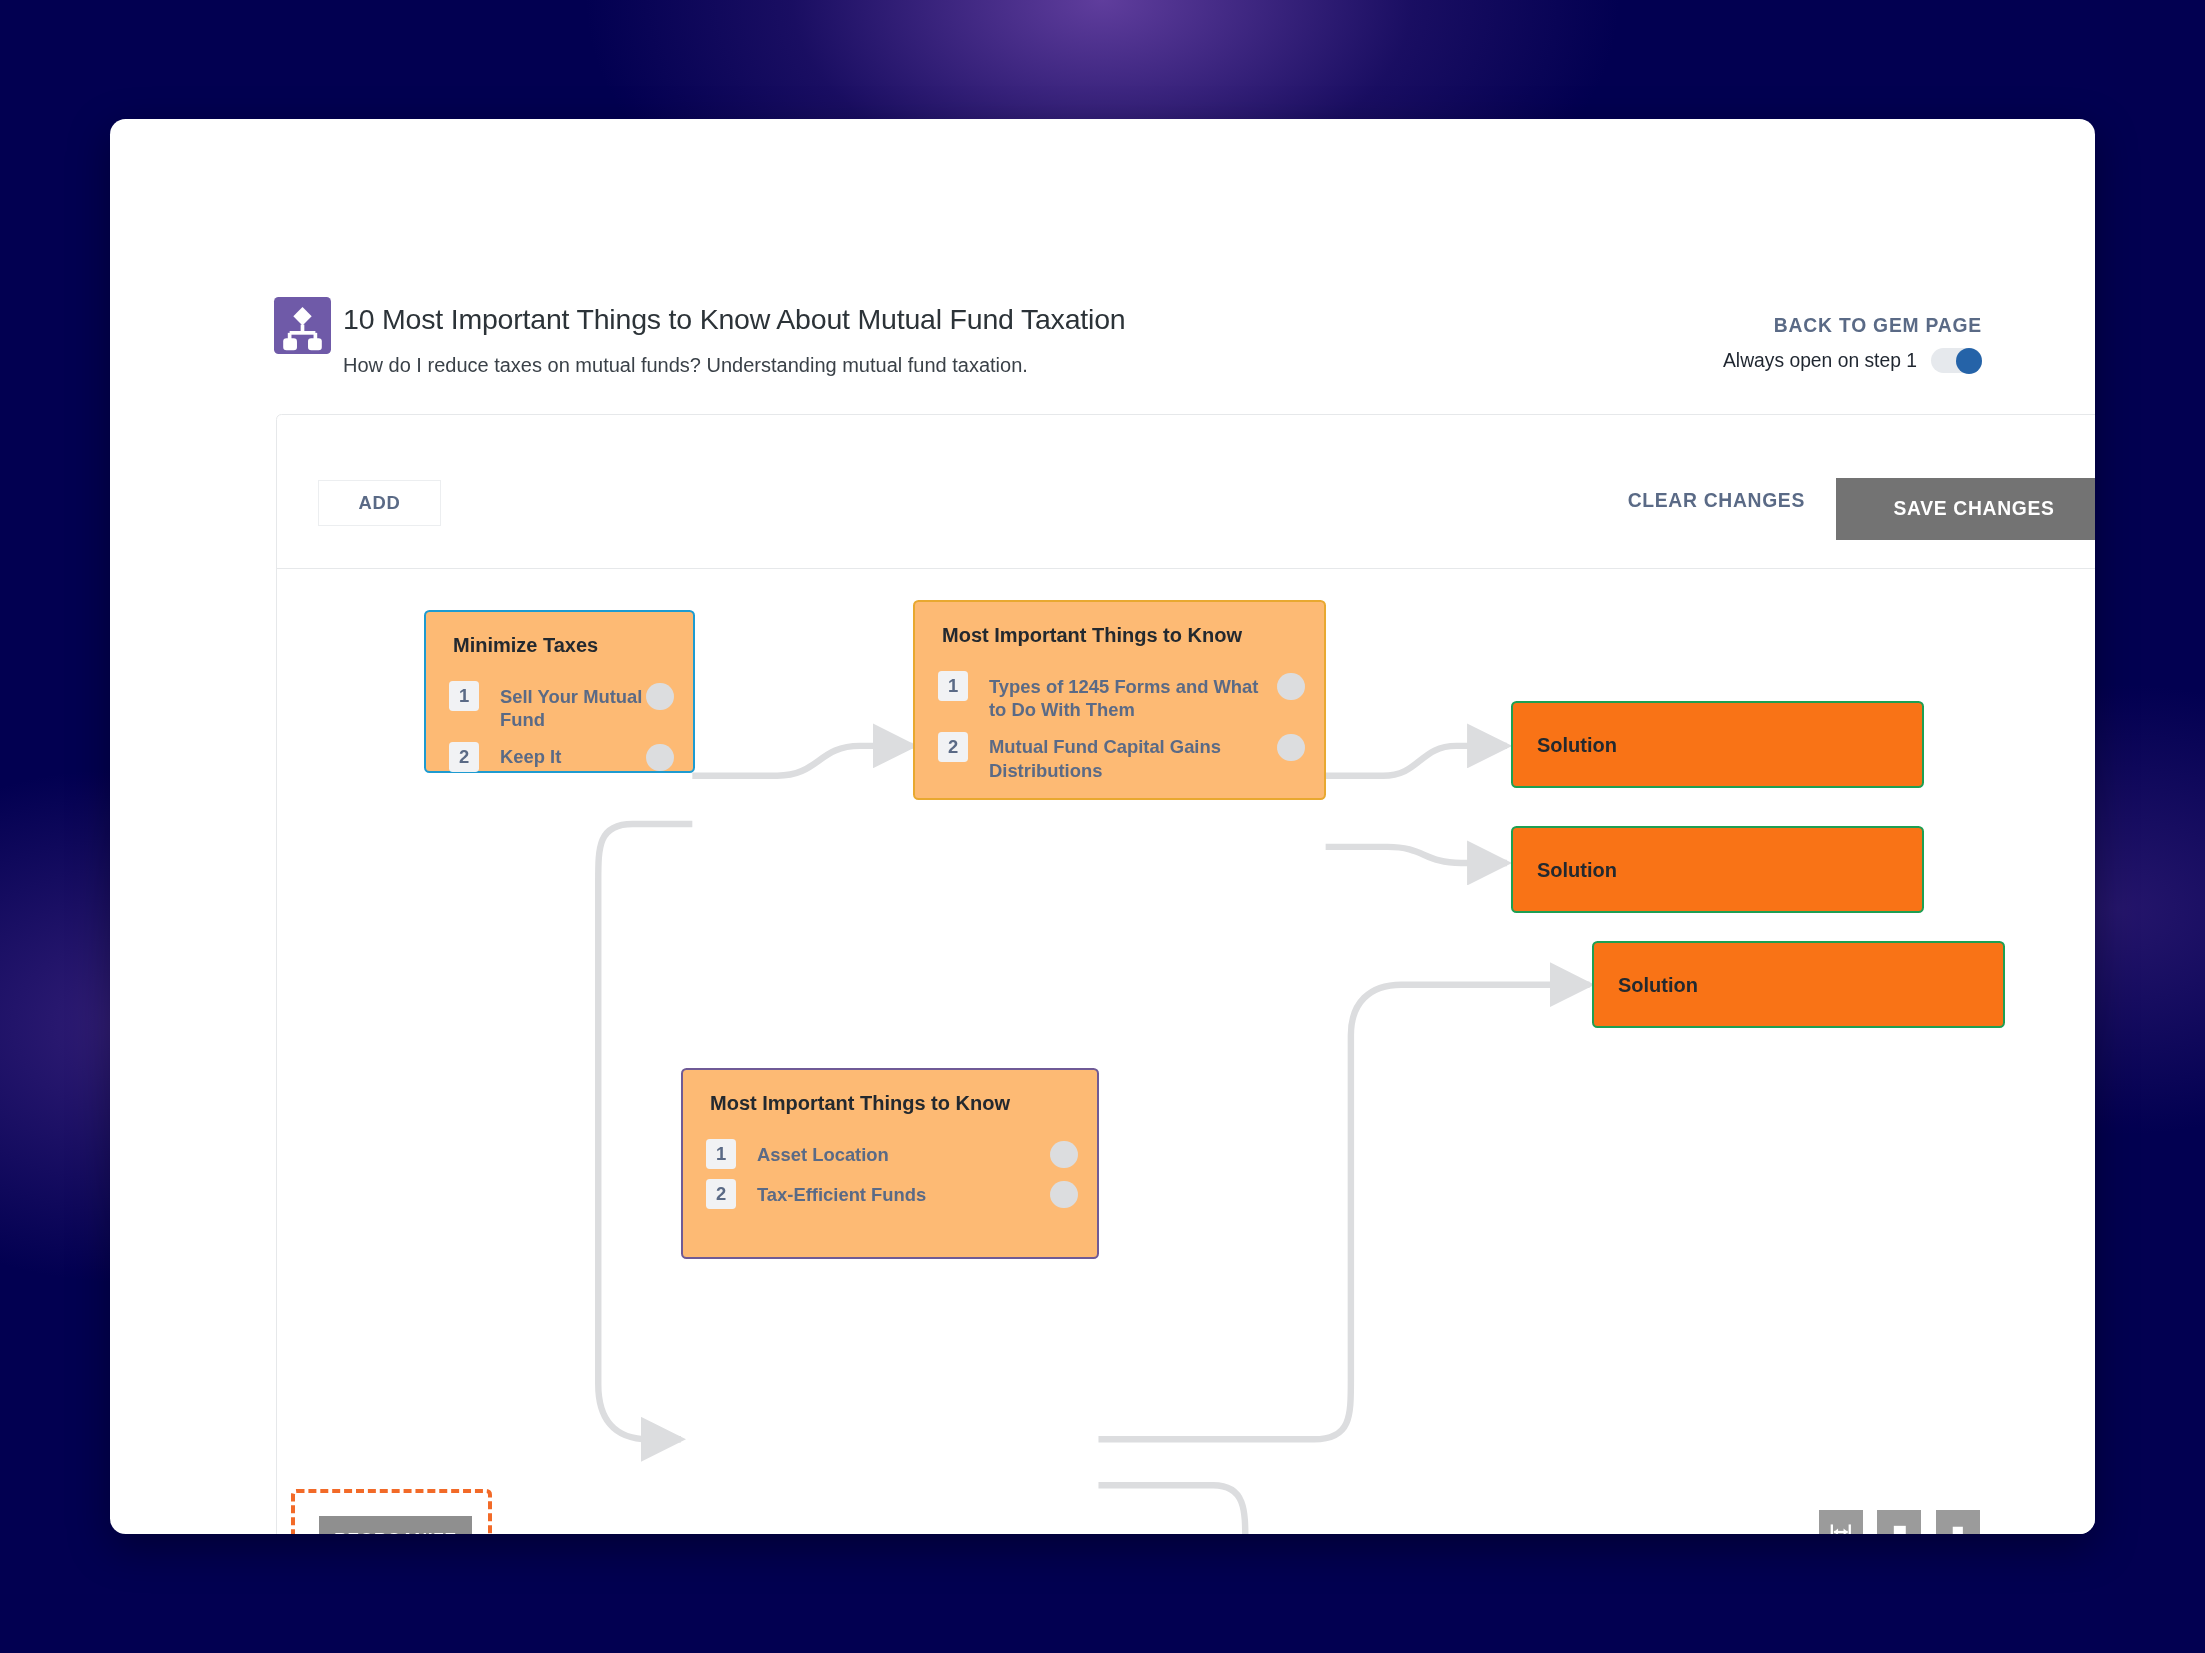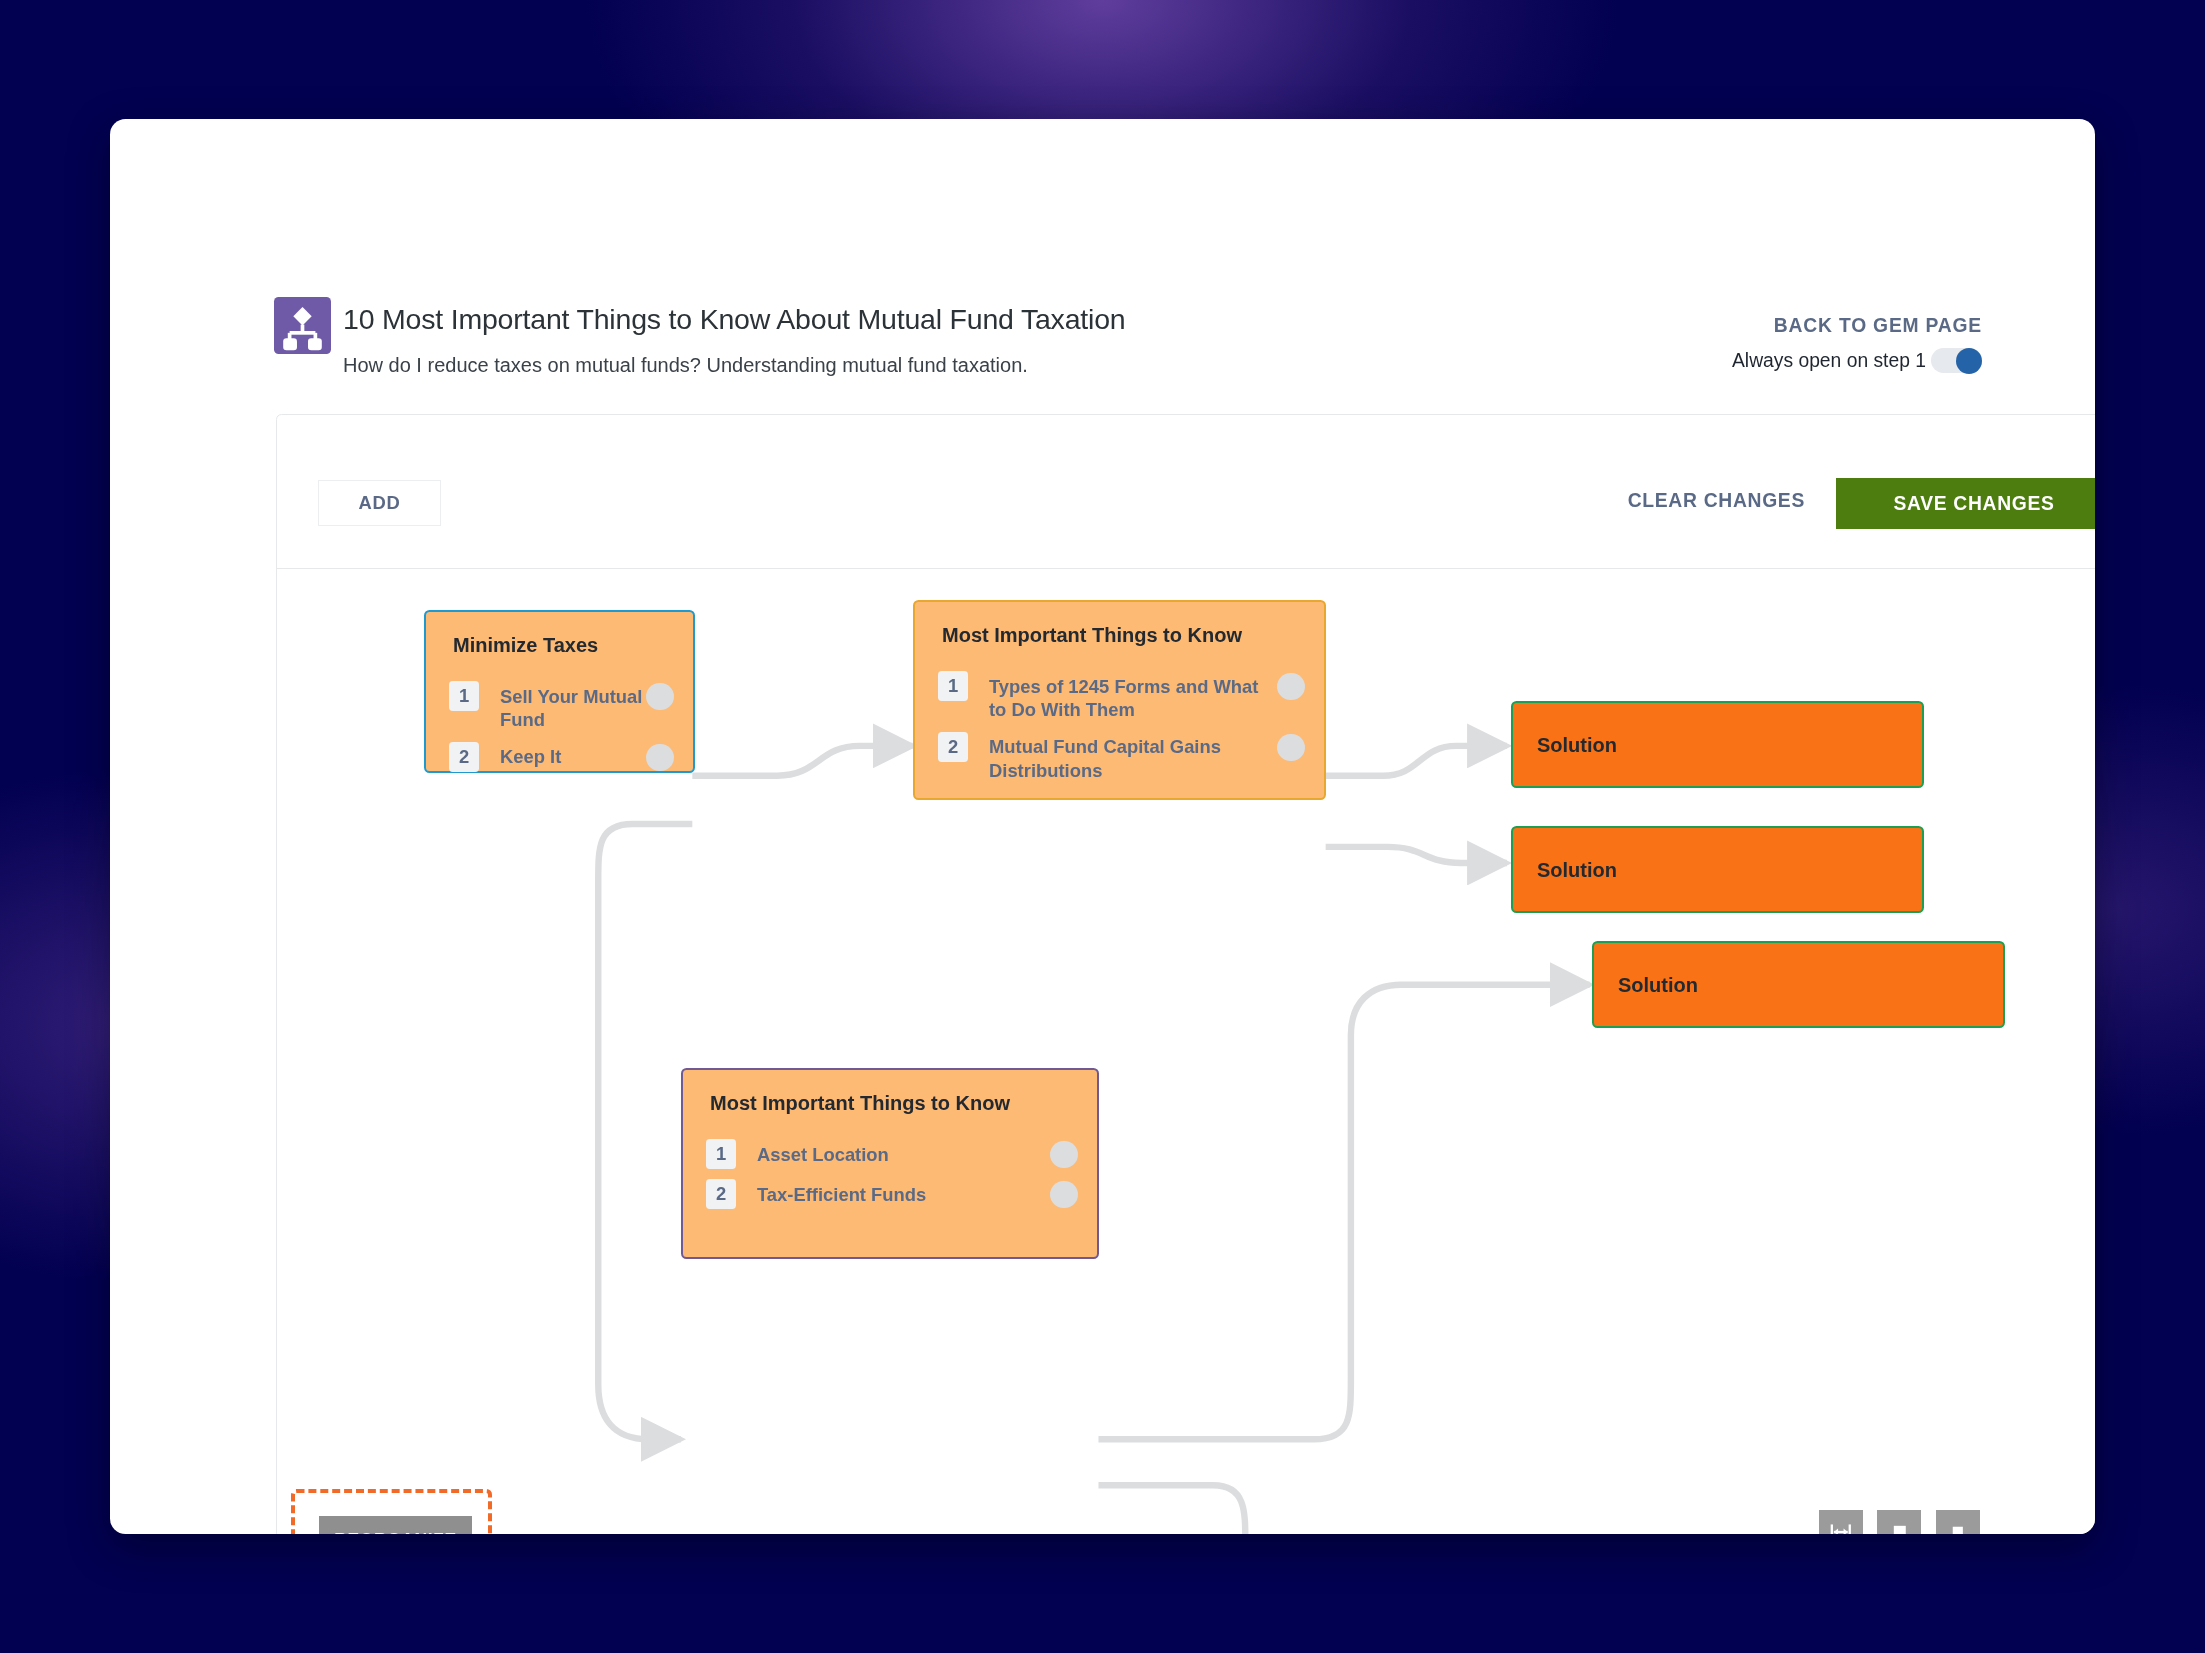--- a/index.html
+++ b/index.html
@@ -46,21 +46,21 @@
     font-size: 20px; font-weight: 400; color: #3a4148;
     white-space: nowrap;
   }
   .back-link {
     position: absolute; right: 113px; top: 176px;
     font-size: 19.3px; font-weight: 700; letter-spacing: 0.8px;
     color: #5a6a86; white-space: nowrap; cursor: pointer; margin-top: 20px;
   }
   .toggle-row {
     position: absolute; right: 113px; top: 229px;
-    display: flex; align-items: center; gap: 5px;
+    display: flex; align-items: center; gap: 14px;
   }
   .toggle-label { font-size: 19.3px; color: #1f2630; white-space: nowrap; }
   .toggle-sw {
     position: relative; width: 51px; height: 25px;
     background: #e6e9ed; border-radius: 12.4px; cursor: pointer;
   }
   .toggle-sw::after {
     content:""; position: absolute; right: 0.5px; top: -0.5px;
     width: 26px; height: 26px; border-radius: 50%;
     background: #2563a8;
@@ -86,22 +86,22 @@
     font-family: "Liberation Sans", sans-serif;
   }
   .clear-btn {
     position: absolute; right: 349px; top: 57px;
     font-size: 19.3px; font-weight: 700; letter-spacing: 0.7px;
     color: #5a6a86; background: none; border: none; cursor: pointer;
     font-family: "Liberation Sans", sans-serif; white-space: nowrap;
   }
   .save-btn {
     position: absolute; right: 42px; top: 45px;
-    width: 276px; height: 51px;
-    background: #4d7c0f; color: #fff; border: none;
+    width: 276px; height: 62px;
+    background: #737373; color: #fff; border: none;
     font-size: 19.3px; font-weight: 700; letter-spacing: 0.7px;
     cursor: pointer; font-family: "Liberation Sans", sans-serif;
   }
 
   
   .canvas { position: absolute; left: 0; top: 138px; width: 100%; height: 1042px; }
   .edges { position: absolute; left: 0; top: 0; width: 100%; height: 100%; }
 
   
   .node {

